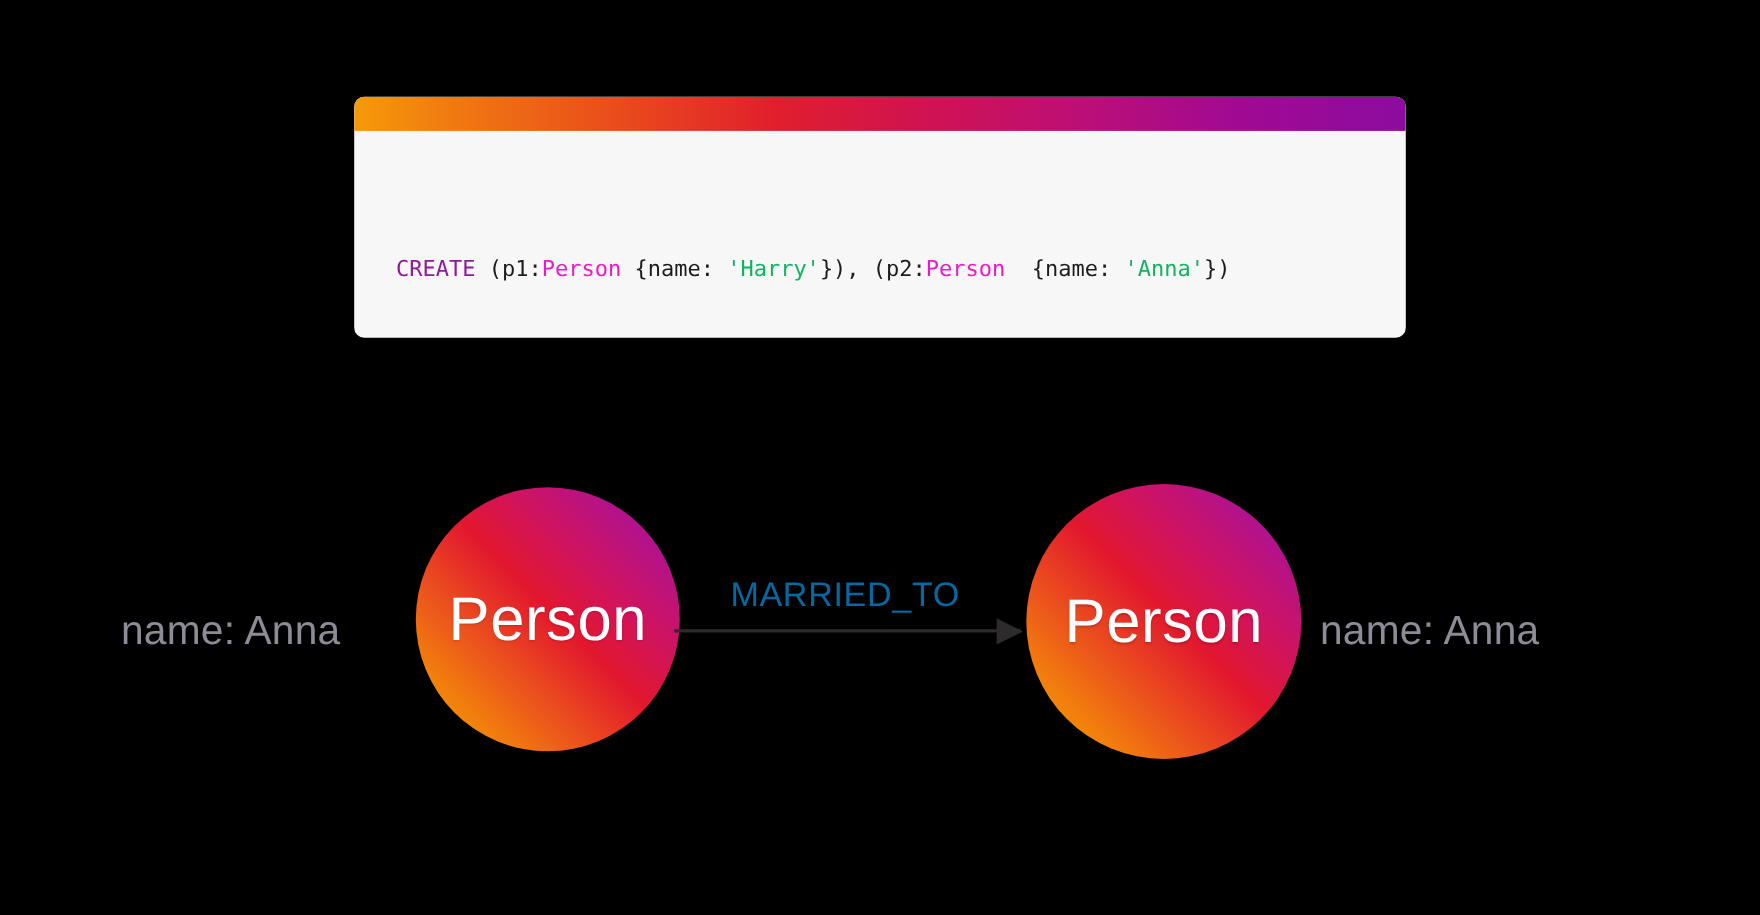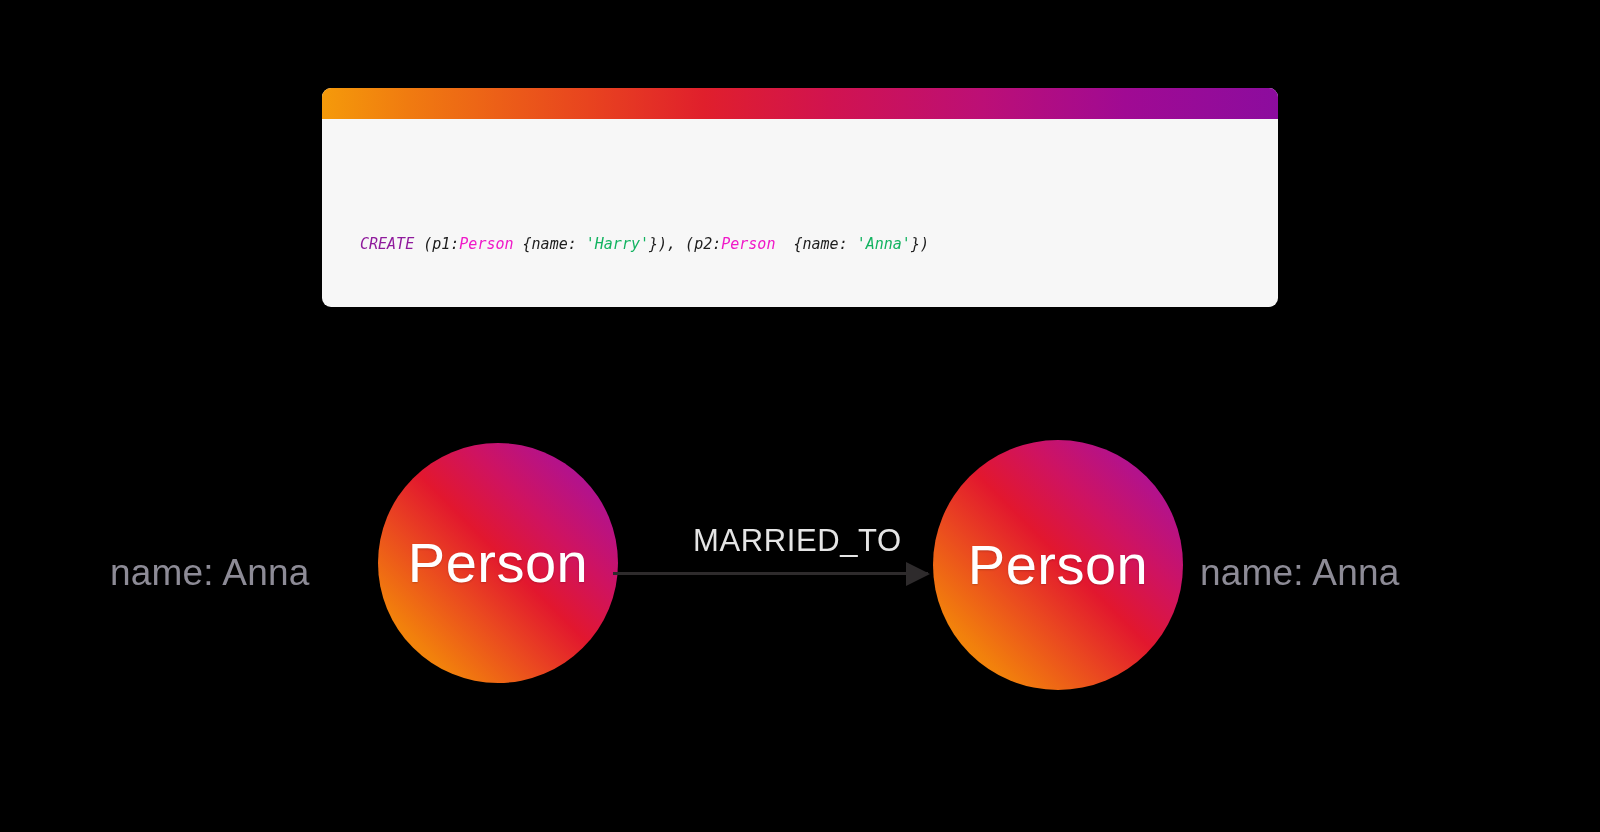--- a/index.html
+++ b/index.html
@@ -45,26 +45,25 @@
       #e8431f 28%,
       #e01f2c 40%,
       #d1134f 53%,
       #bc0f76 69%,
       #a00a93 84%,
       #8c0c9e 100%);
   }
   .code-body {
     padding: 28px 0 0 38px;
     font-family: "DejaVu Sans Mono", "Liberation Mono", monospace;
-    font-size: 15px;
+    font-size: 20px;
     line-height: 39px;
     letter-spacing: 0px;
     white-space: pre;
     color: #1d1d1d;
-    font-style: italic;
   }
   .code-line {
     white-space: pre;
   }
   .tok-kw    { color: #8f1a9c; font-weight: 400; }
   .tok-label { color: #f018c8; }
   .tok-str   { color: #12b360; }
   .tok-plain { color: #1d1d1d; }
 
   
@@ -128,23 +127,23 @@
     left: 906px;
     top: 232px;
     width: 0;
     height: 0;
     border-top: 12px solid transparent;
     border-bottom: 12px solid transparent;
     border-left: 24px solid #2e2b2c;
   }
   .rel-label {
     position: absolute;
-    left: 693px;
+    left: 664px;
     top: 193px;
-    color: #e5e5e5;
+    color: #0369a1;
     font-family: "Liberation Sans", sans-serif;
     font-size: 31px;
     font-weight: 400;
     letter-spacing: 0.6px;
     white-space: nowrap;
   }
 
   
   .prop {
     position: absolute;

